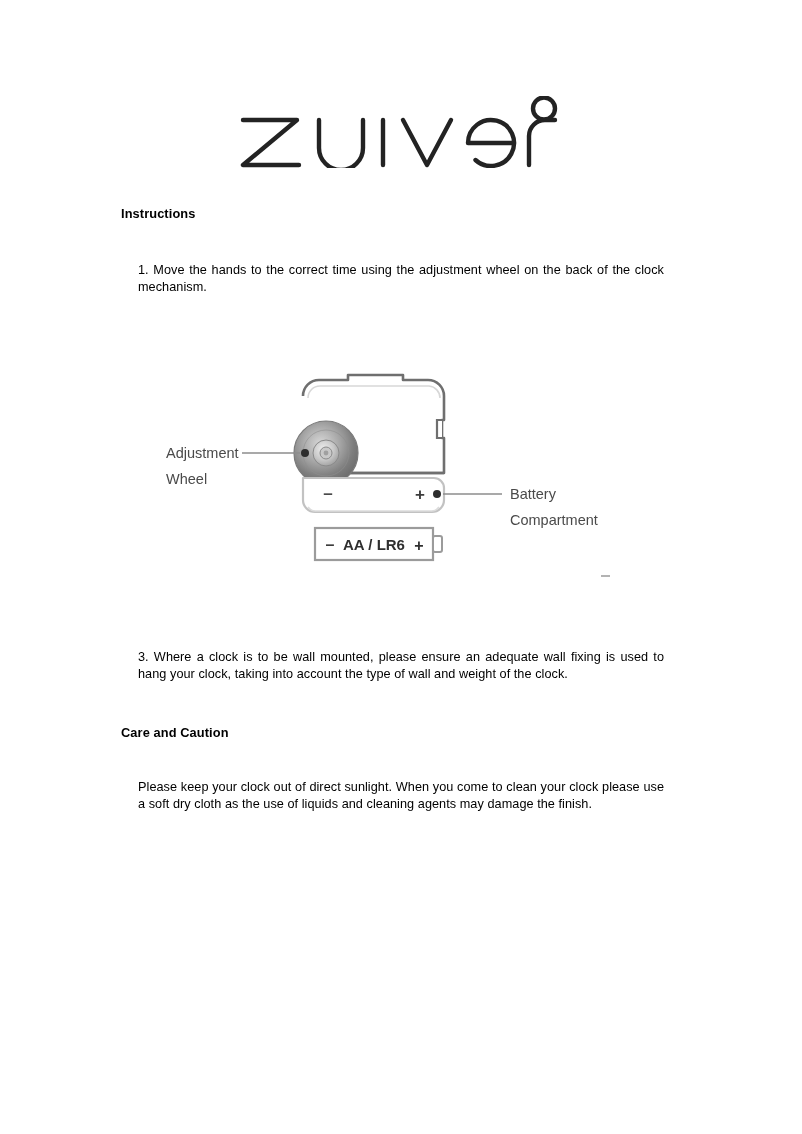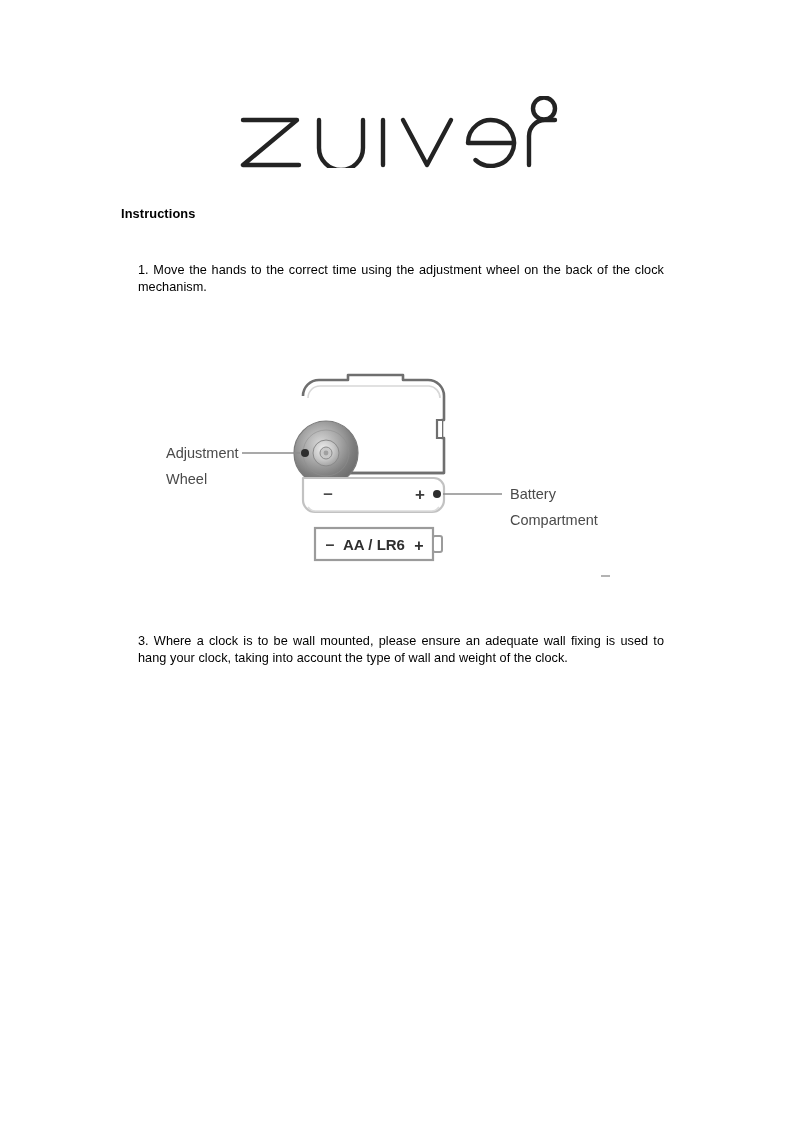--- a/index.html
+++ b/index.html
@@ -193,19 +193,21 @@
         <circle cx="287" cy="134" r="4" fill="#2d2d2d"></circle>
         <line x1="293" y1="134" x2="352" y2="134" stroke="#8c8c8c" stroke-width="1.5"></line>
         <text x="360" y="139" font-family="'Liberation Sans', sans-serif" font-size="14.5" fill="#4a4a4a">Battery</text>
         <text x="360" y="165" font-family="'Liberation Sans', sans-serif" font-size="14.5" fill="#4a4a4a">Compartment</text>
       </g>
     </svg>
   </div>
 
   <div class="stray"></div>
 
-  <div class="content" style="top:616px;">
+  <div class="content" style="top:632px;">
     <p class="para">3. Where a clock is to be wall mounted, please ensure an adequate wall fixing is used to hang your clock, taking into account the type of wall and weight of the clock.</p>
     <div class="gap-24"></div>
+    <h2 class="heading">Care and Caution</h2>
     <div class="gap-21"></div>
+    <p class="para">Please keep your clock out of direct sunlight. When you come to clean your clock please use a soft dry cloth as the use of liquids and cleaning agents may damage the finish.</p>
   </div>
 
 </div>
 
 </body></html>

